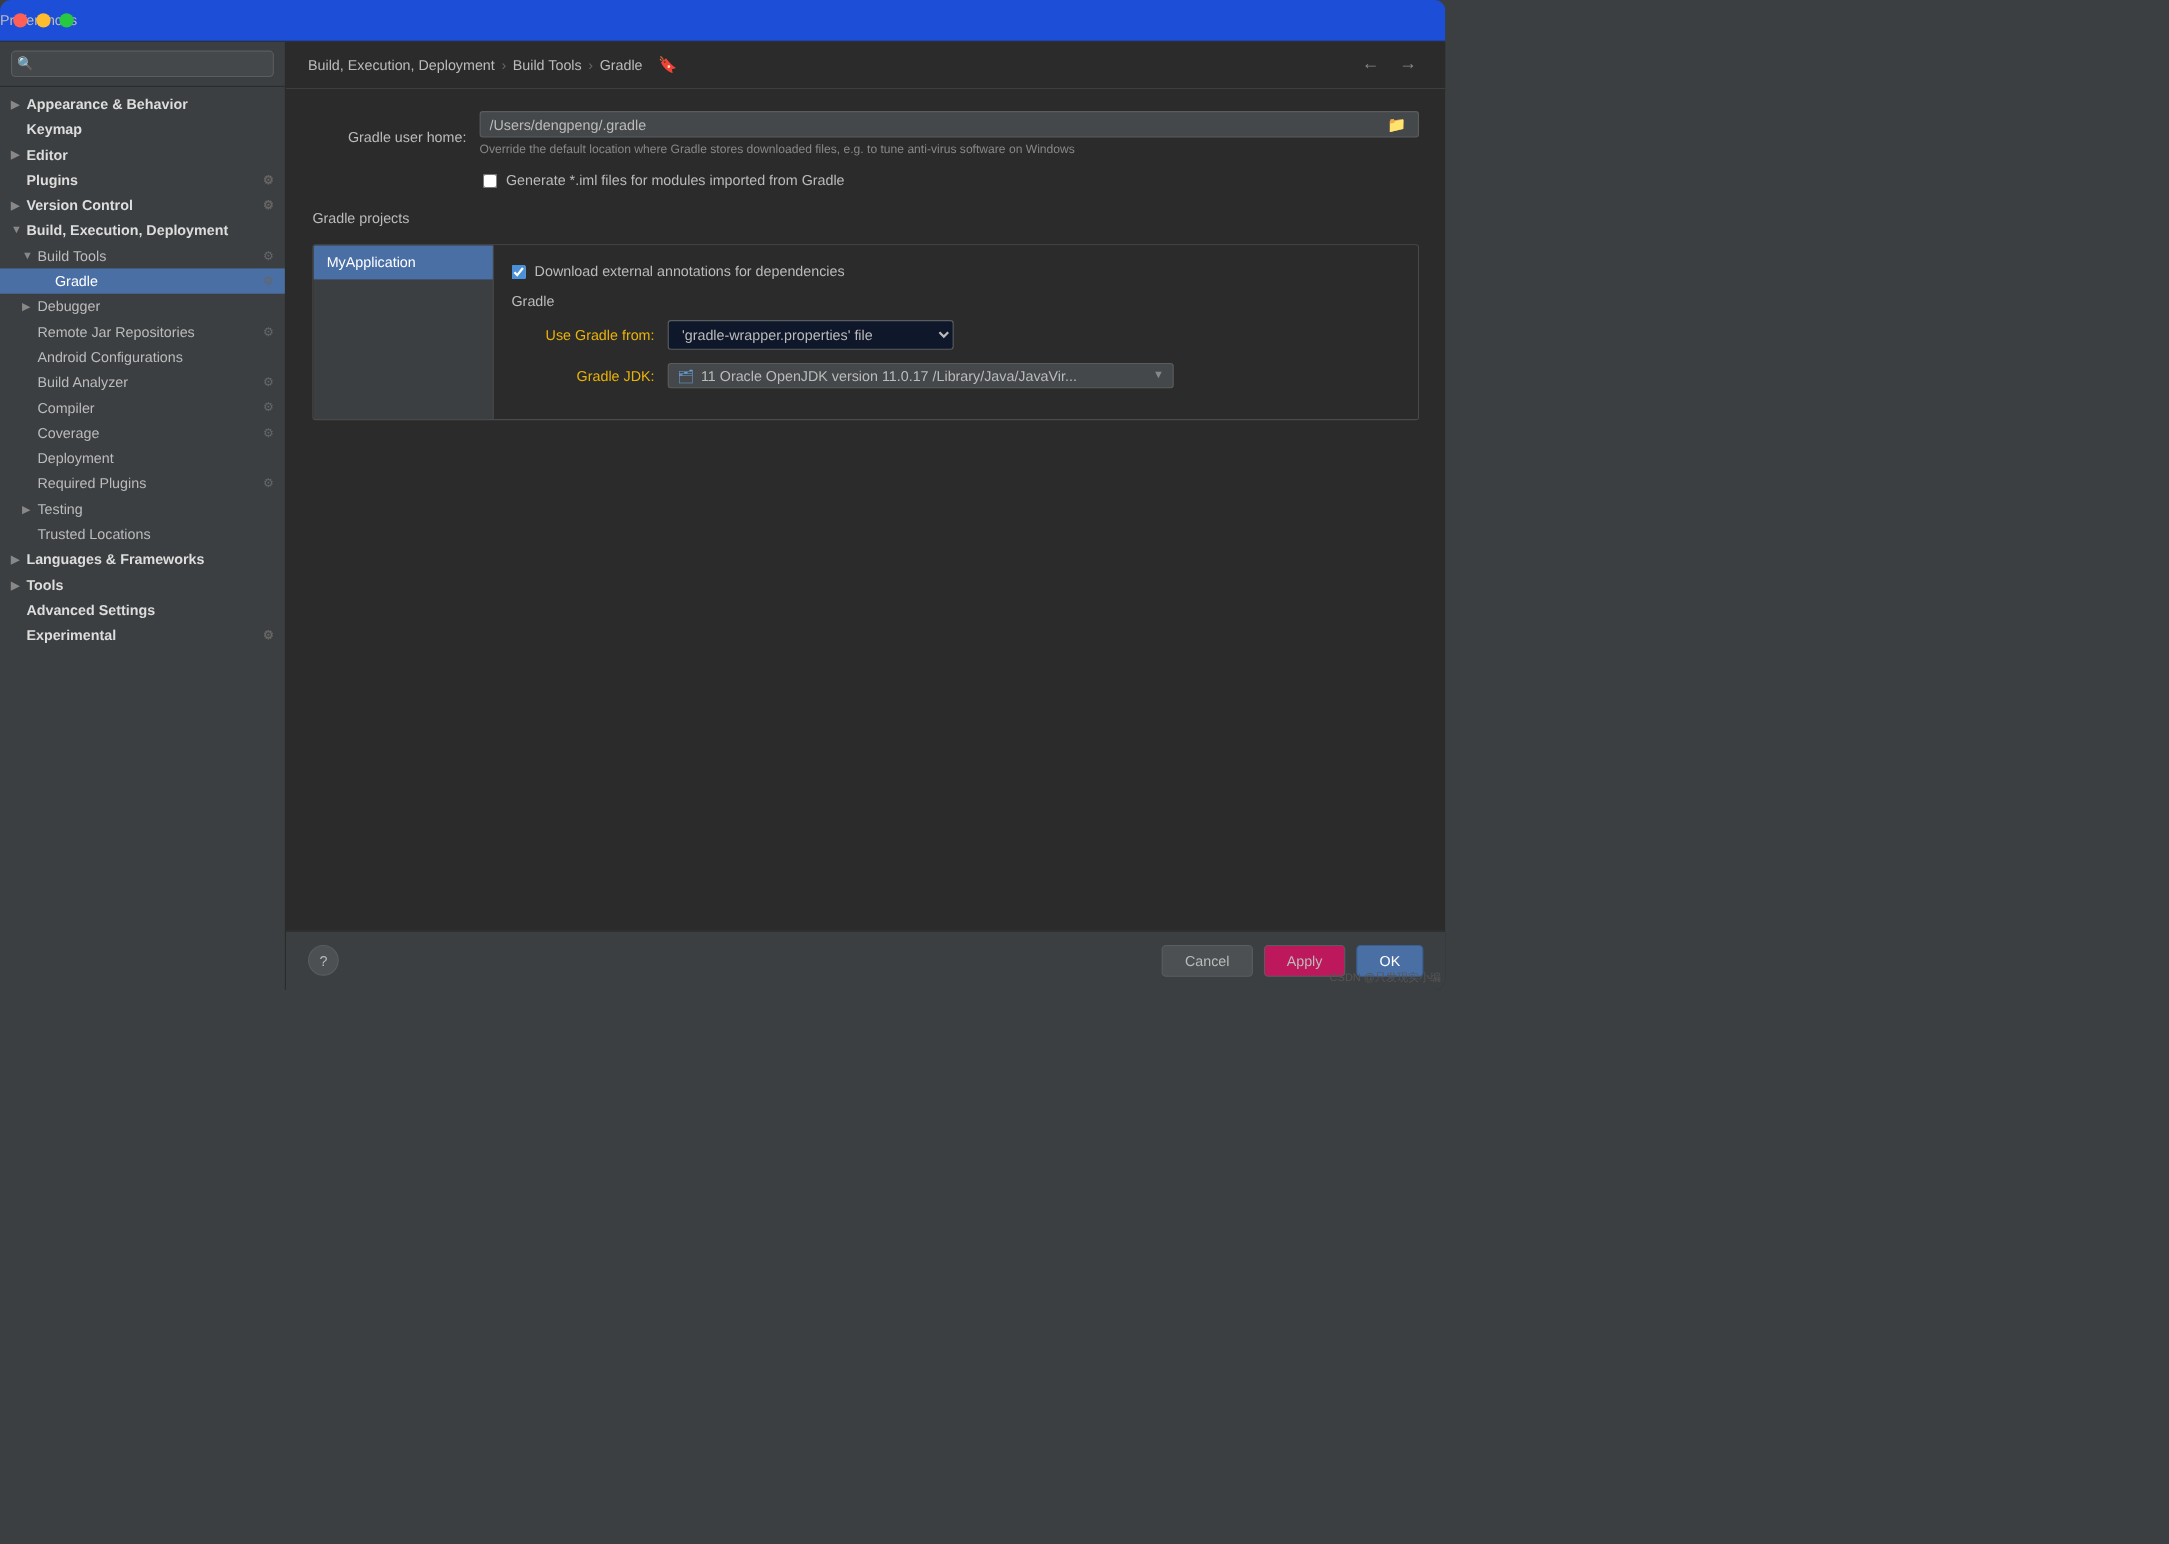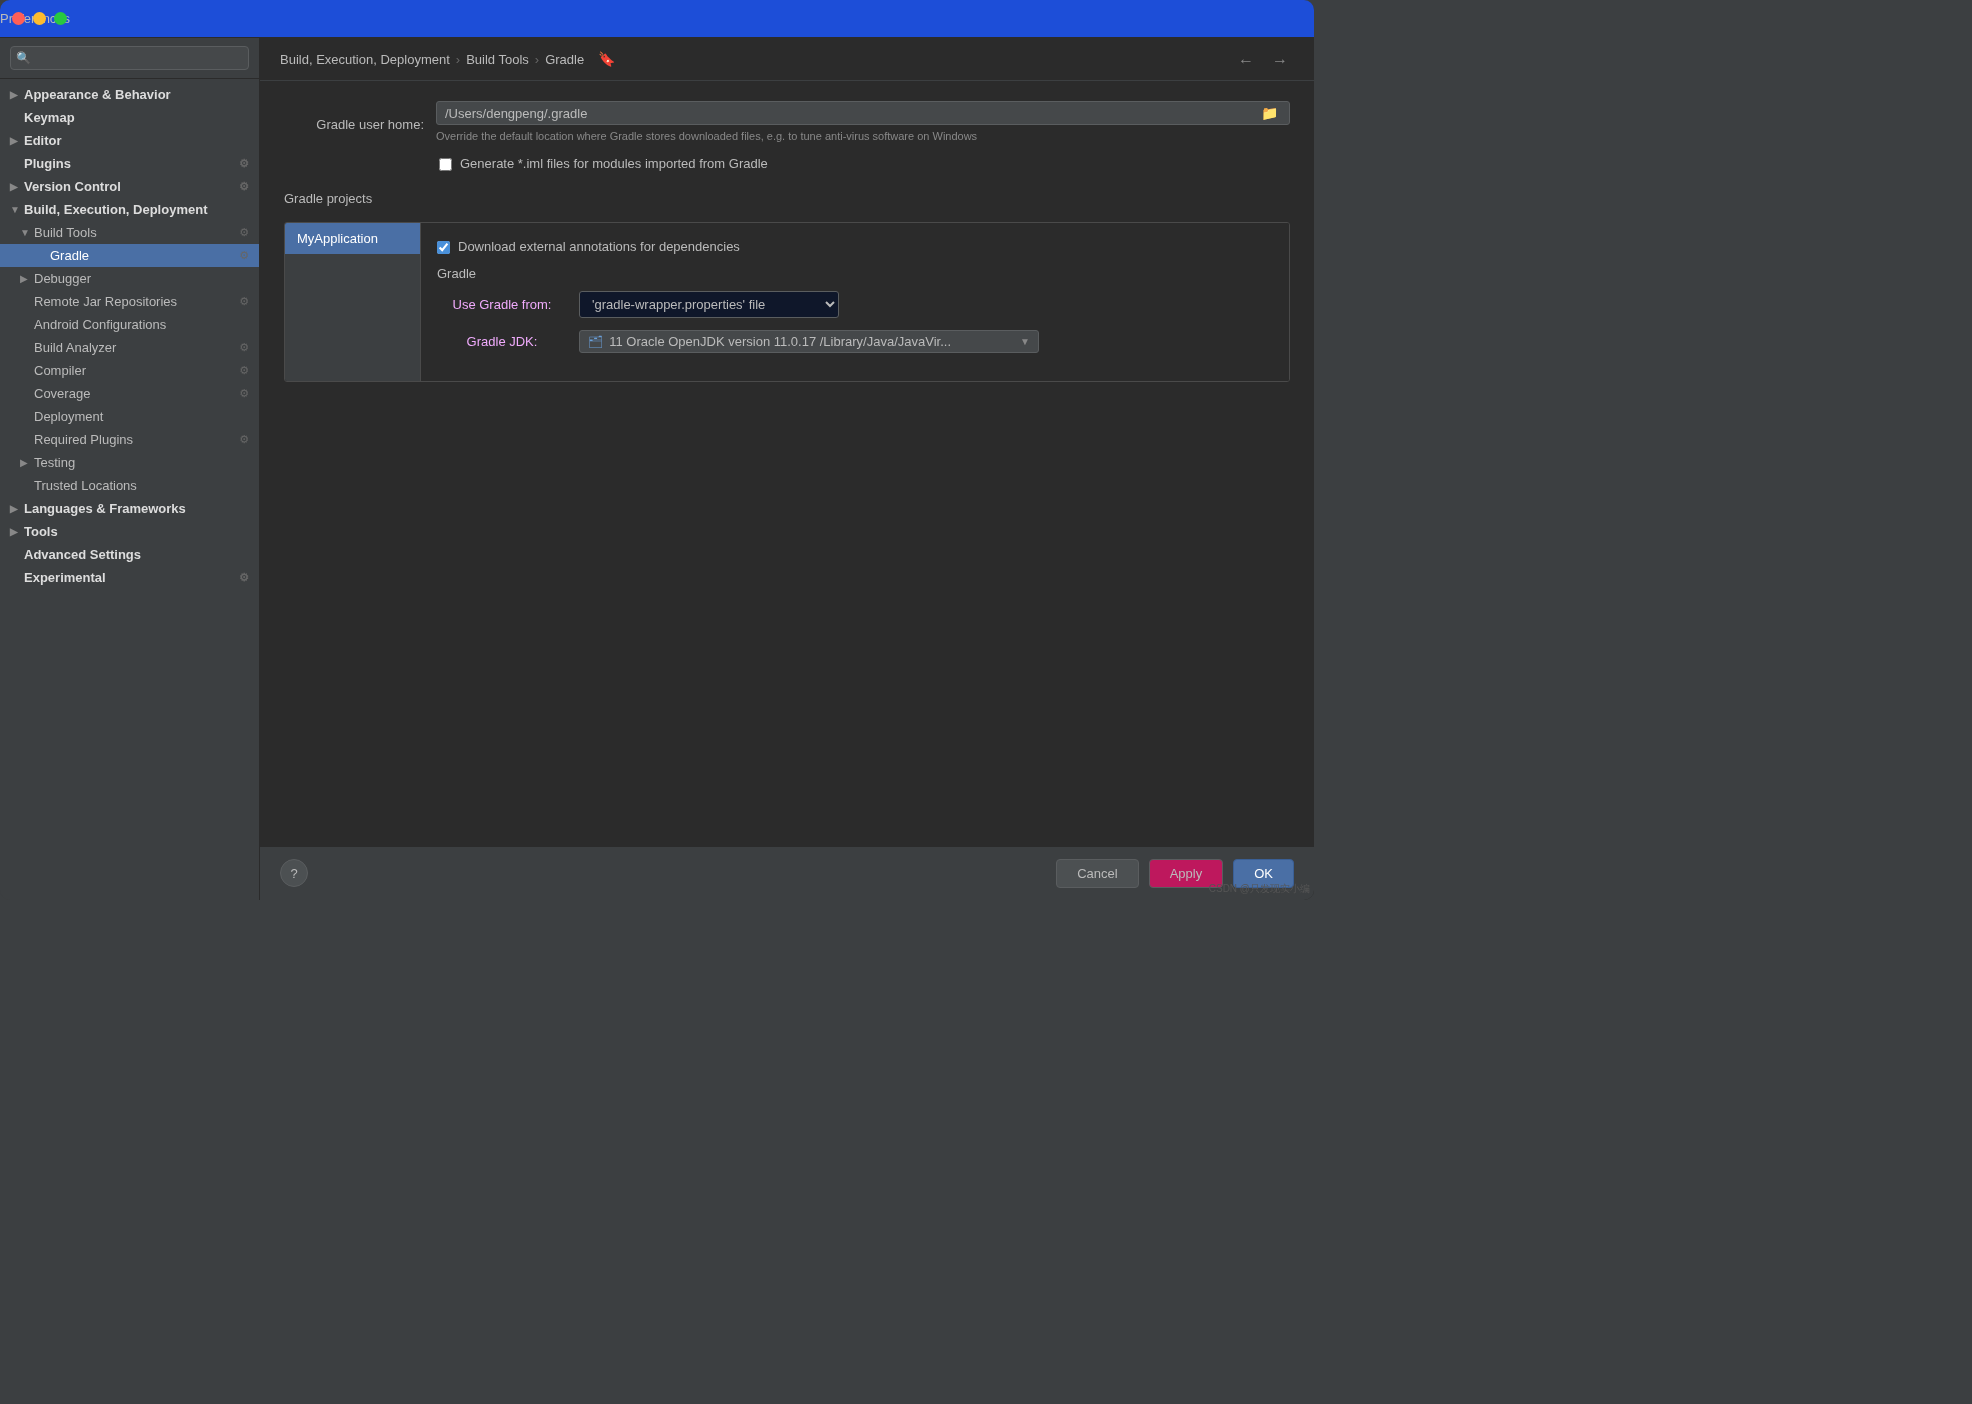--- a/index.html
+++ b/index.html
@@ -263,21 +263,21 @@
       margin-top: 20px;
     }
     .gradle-projects-layout {
       display: flex;
       gap: 0;
       border: 1px solid #4a4a4a;
       border-radius: 3px;
       overflow: hidden;
     }
     .projects-list {
-      width: 136px;
+      width: 164px;
       background: #3c3f41;
       border-right: 1px solid #4a4a4a;
     }
     .project-item {
       padding: 8px 12px;
       cursor: pointer;
       font-size: 13px;
       color: #bbbbbb;
     }
     .project-item.selected {
@@ -298,22 +298,22 @@
 
     .select-row {
       display: flex;
       align-items: center;
       margin-bottom: 12px;
       gap: 12px;
     }
     .select-label {
       width: 130px;
       flex-shrink: 0;
-      text-align: center;
-      color: #f0abfc;
+      text-align: right;
+      color: #eab308;
       font-size: 13px;
     }
     .styled-select {
       background: #0f172a;
       border: 1px solid #5a5d5f;
       border-radius: 3px;
       color: #bbbbbb;
       font-size: 13px;
       padding: 4px 8px;
       min-width: 260px;

